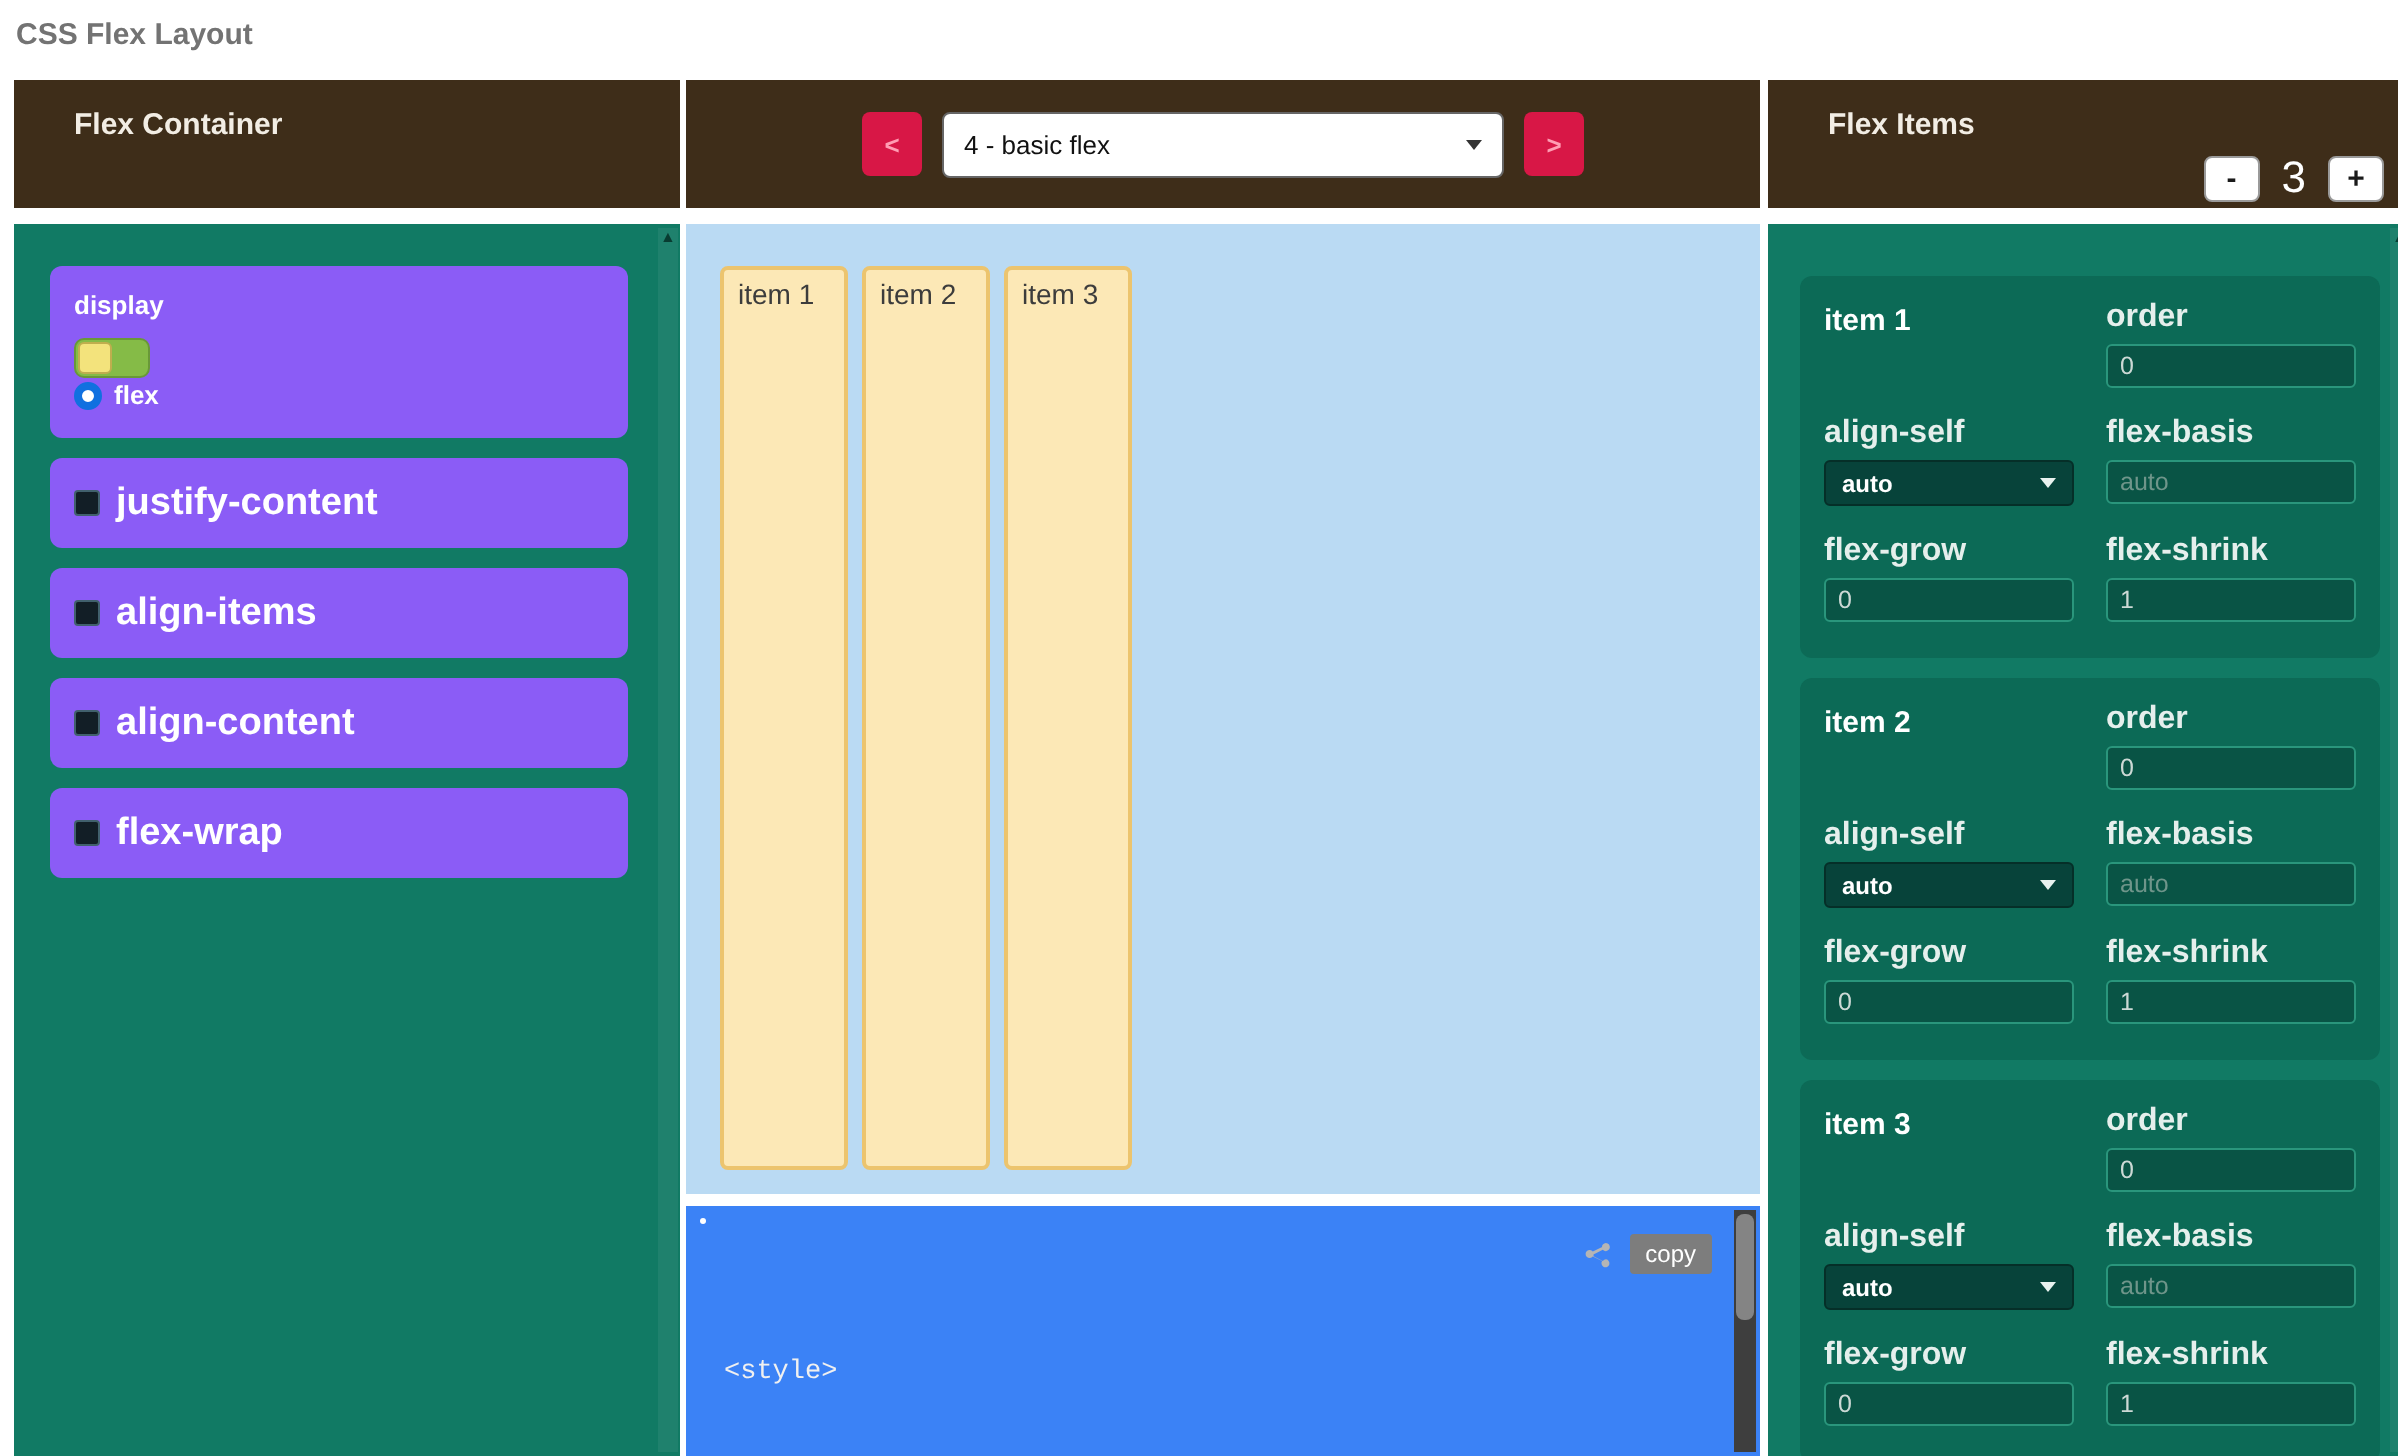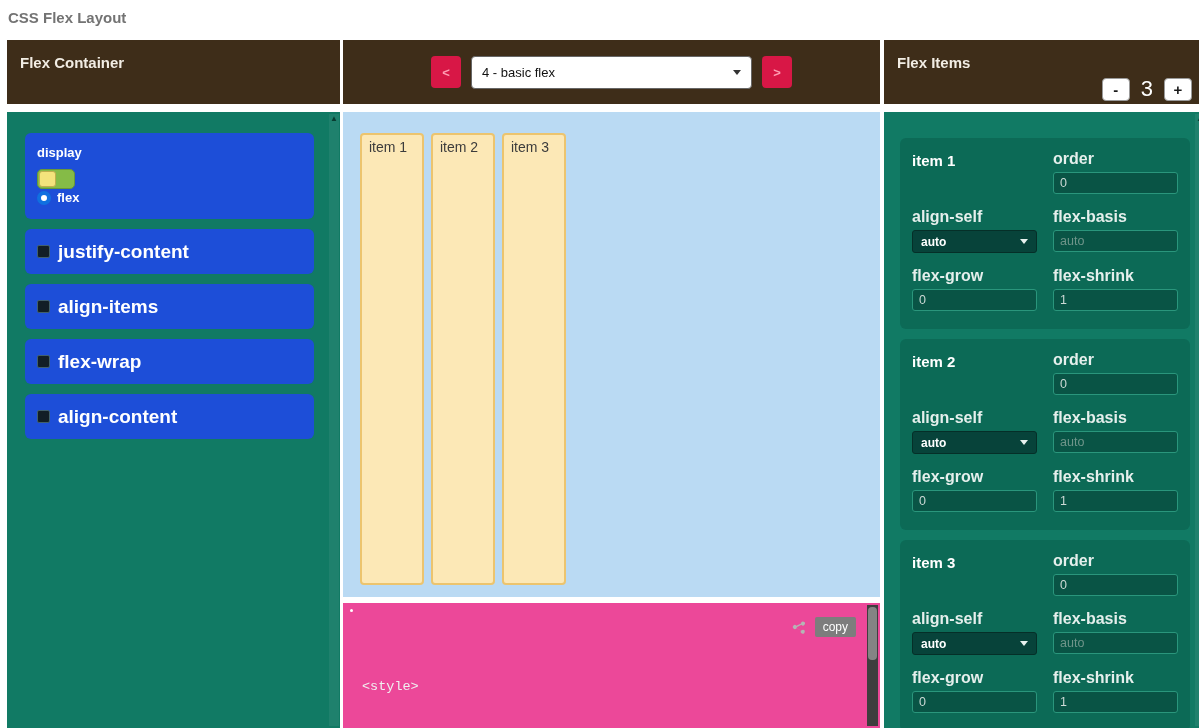--- a/index.html
+++ b/index.html
@@ -6,30 +6,30 @@
   html,body { width:1199px; height:728px; background:#ffffff; font-family:"Liberation Sans",sans-serif; overflow:hidden; position:relative; }
 
   .page-title { position:absolute; left:8px; top:9px; font-size:15px; font-weight:bold; color:#737373; }
 
   .col { position:absolute; top:40px; bottom:0; }
   .col-left  { left:7px;   width:333px; }
   .col-mid   { left:343px; width:537px; }
   .col-right { left:884px; width:322px; }
 
   .panel-header { position:absolute; top:0; left:0; right:0; height:64px; background:#3e2d19; color:#f2ede4; }
-  .panel-header .ph-title { position:absolute; left:13px; top:14px; font-size:15px; font-weight:bold; }
+  .panel-header .ph-title { position:absolute; left:30px; top:14px; font-size:15px; font-weight:bold; }
 
   .panel-body { position:absolute; top:72px; left:0; right:0; bottom:0; background:#117a64; overflow:hidden; }
 
   
   .scroll-strip { position:absolute; top:2px; right:1px; width:10px; bottom:2px; background:rgba(255,255,255,0.06); }
   .scroll-strip .arrow-up { display:block; text-align:center; font-size:8px; line-height:10px; color:#083c31; cursor:default; }
 
   
-  .card { background:#1d4ed8; border-radius:6px; margin:10px 26px 0 18px; }
+  .card { background:#8b5cf6; border-radius:6px; margin:10px 26px 0 18px; }
   .display-card { margin-top:21px; padding:12px 12px 14px; }
   .card-label { font-size:13px; font-weight:bold; color:#fff; }
   .toggle { margin-top:9px; width:38px; height:20px; background:#85bb47; border:1px solid #699838; border-radius:5px; position:relative; cursor:pointer; }
   .toggle .knob { position:absolute; left:1px; top:1px; width:17px; height:16px; background:#f3e37c; border:1px solid #bfae4e; border-radius:3px; }
   .radio-row { margin-top:1px; display:flex; align-items:center; gap:6px; }
   .radio { width:14px; height:14px; border-radius:50%; background:#fff; border:4px solid #1070e0; }
   .radio-label { font-size:13px; font-weight:bold; color:#fff; }
 
   .option-card { height:45px; display:flex; align-items:center; gap:8px; padding:0 12px; }
   .checkbox { width:13px; height:13px; background:#121e26; border:1px solid #41606d; border-radius:2px; flex:0 0 auto; }
@@ -40,21 +40,21 @@
   .nav-btn { width:30px; height:32px; background:#d81746; color:#ff9db3; border:none; border-radius:4px; font-size:13px; font-weight:bold; cursor:pointer; display:flex; align-items:center; justify-content:center; }
   .example-select { width:281px; height:33px; background:#fff; border:1px solid #666; border-radius:4px; display:flex; align-items:center; padding:0 10px; font-size:13px; color:#111; position:relative; cursor:pointer; }
   .example-select .tri-down { position:absolute; right:10px; }
   .tri-down { width:0; height:0; border-left:4px solid transparent; border-right:4px solid transparent; border-top:5px solid #333; }
 
   
   .demo { position:absolute; top:72px; left:0; right:0; height:485px; background:#badaf3; padding:21px 0 12px 17px; display:flex; align-items:stretch; gap:7px; }
   .demo-item { width:64px; background:#fce8b6; border:2px solid #ecc46e; border-radius:4px; font-size:14px; color:#3c3c3c; padding:4px 0 0 7px; }
 
   
-  .code { position:absolute; top:563px; left:0; right:0; bottom:0; background:#ec4899; }
+  .code { position:absolute; top:563px; left:0; right:0; bottom:0; background:#3b82f6; }
   .cursor-dot { position:absolute; left:7px; top:6px; width:3px; height:3px; border-radius:50%; background:#fff; }
   .code-toolbar { position:absolute; top:14px; right:24px; display:flex; align-items:center; gap:8px; }
   .copy-btn { background:#7d7d7d; color:#fff; border:none; border-radius:2px; font-size:12px; padding:3px 8px; cursor:pointer; font-family:"Liberation Sans",sans-serif; }
   .code-lines { position:absolute; left:19px; top:36px; font-family:"Liberation Mono","DejaVu Sans Mono",monospace; font-size:13.5px; line-height:19px; color:#f0f0f0; white-space:pre; }
   .code-line { min-height:19px; }
   .code-scroll { position:absolute; right:2px; top:2px; bottom:2px; width:11px; background:#3e3e3e; }
   .code-thumb { position:absolute; top:2px; left:1px; width:9px; height:53px; background:#848484; border-radius:4px; cursor:pointer; }
 
   
   .count-controls { position:absolute; right:14px; top:36px; display:flex; align-items:center; gap:11px; }
@@ -97,25 +97,25 @@
     <div class="card option-card">
       <span class="checkbox"></span>
       <span class="option-label">justify-content</span>
     </div>
     <div class="card option-card">
       <span class="checkbox"></span>
       <span class="option-label">align-items</span>
     </div>
     <div class="card option-card">
       <span class="checkbox"></span>
+      <span class="option-label">align-content</span>
+    </div>
+    <div class="card option-card">
+      <span class="checkbox"></span>
       <span class="option-label">flex-wrap</span>
-    </div>
-    <div class="card option-card">
-      <span class="checkbox"></span>
-      <span class="option-label">align-content</span>
     </div>
 
     <div class="scroll-strip">
       <span class="arrow-up">▲</span>
     </div>
   </div>
 </div>
 
 <div class="col col-mid">
   <div class="panel-header">

